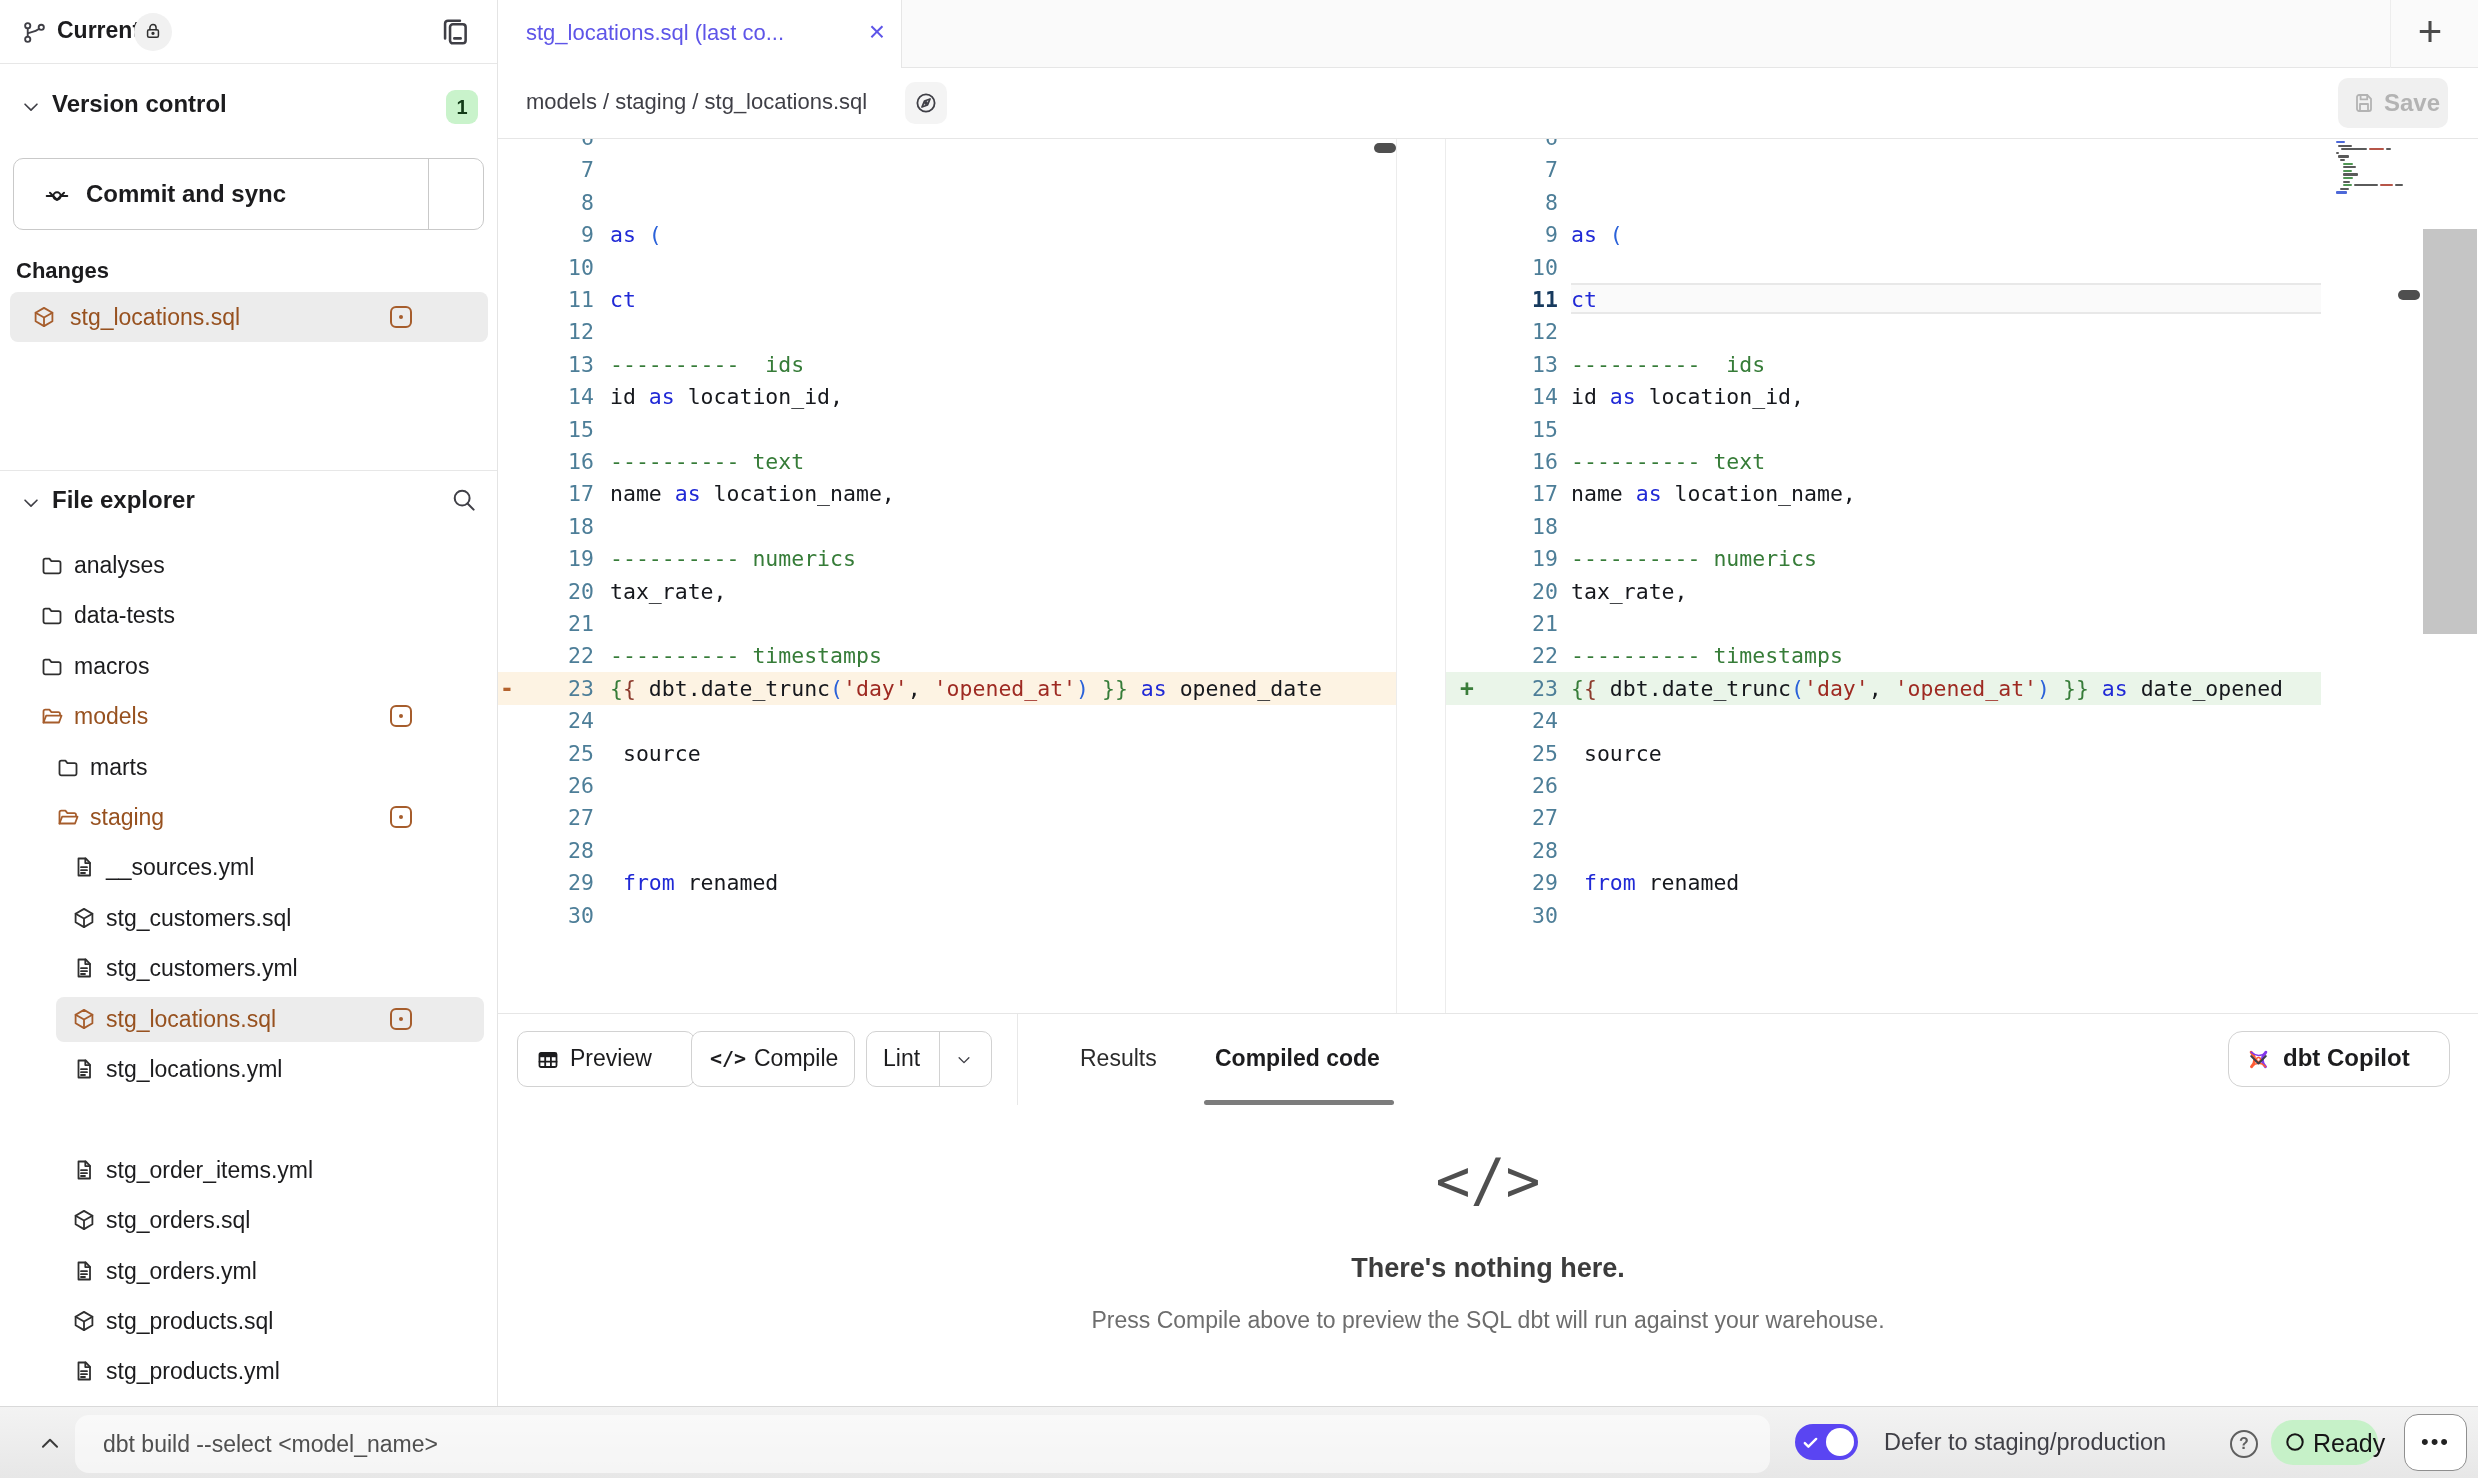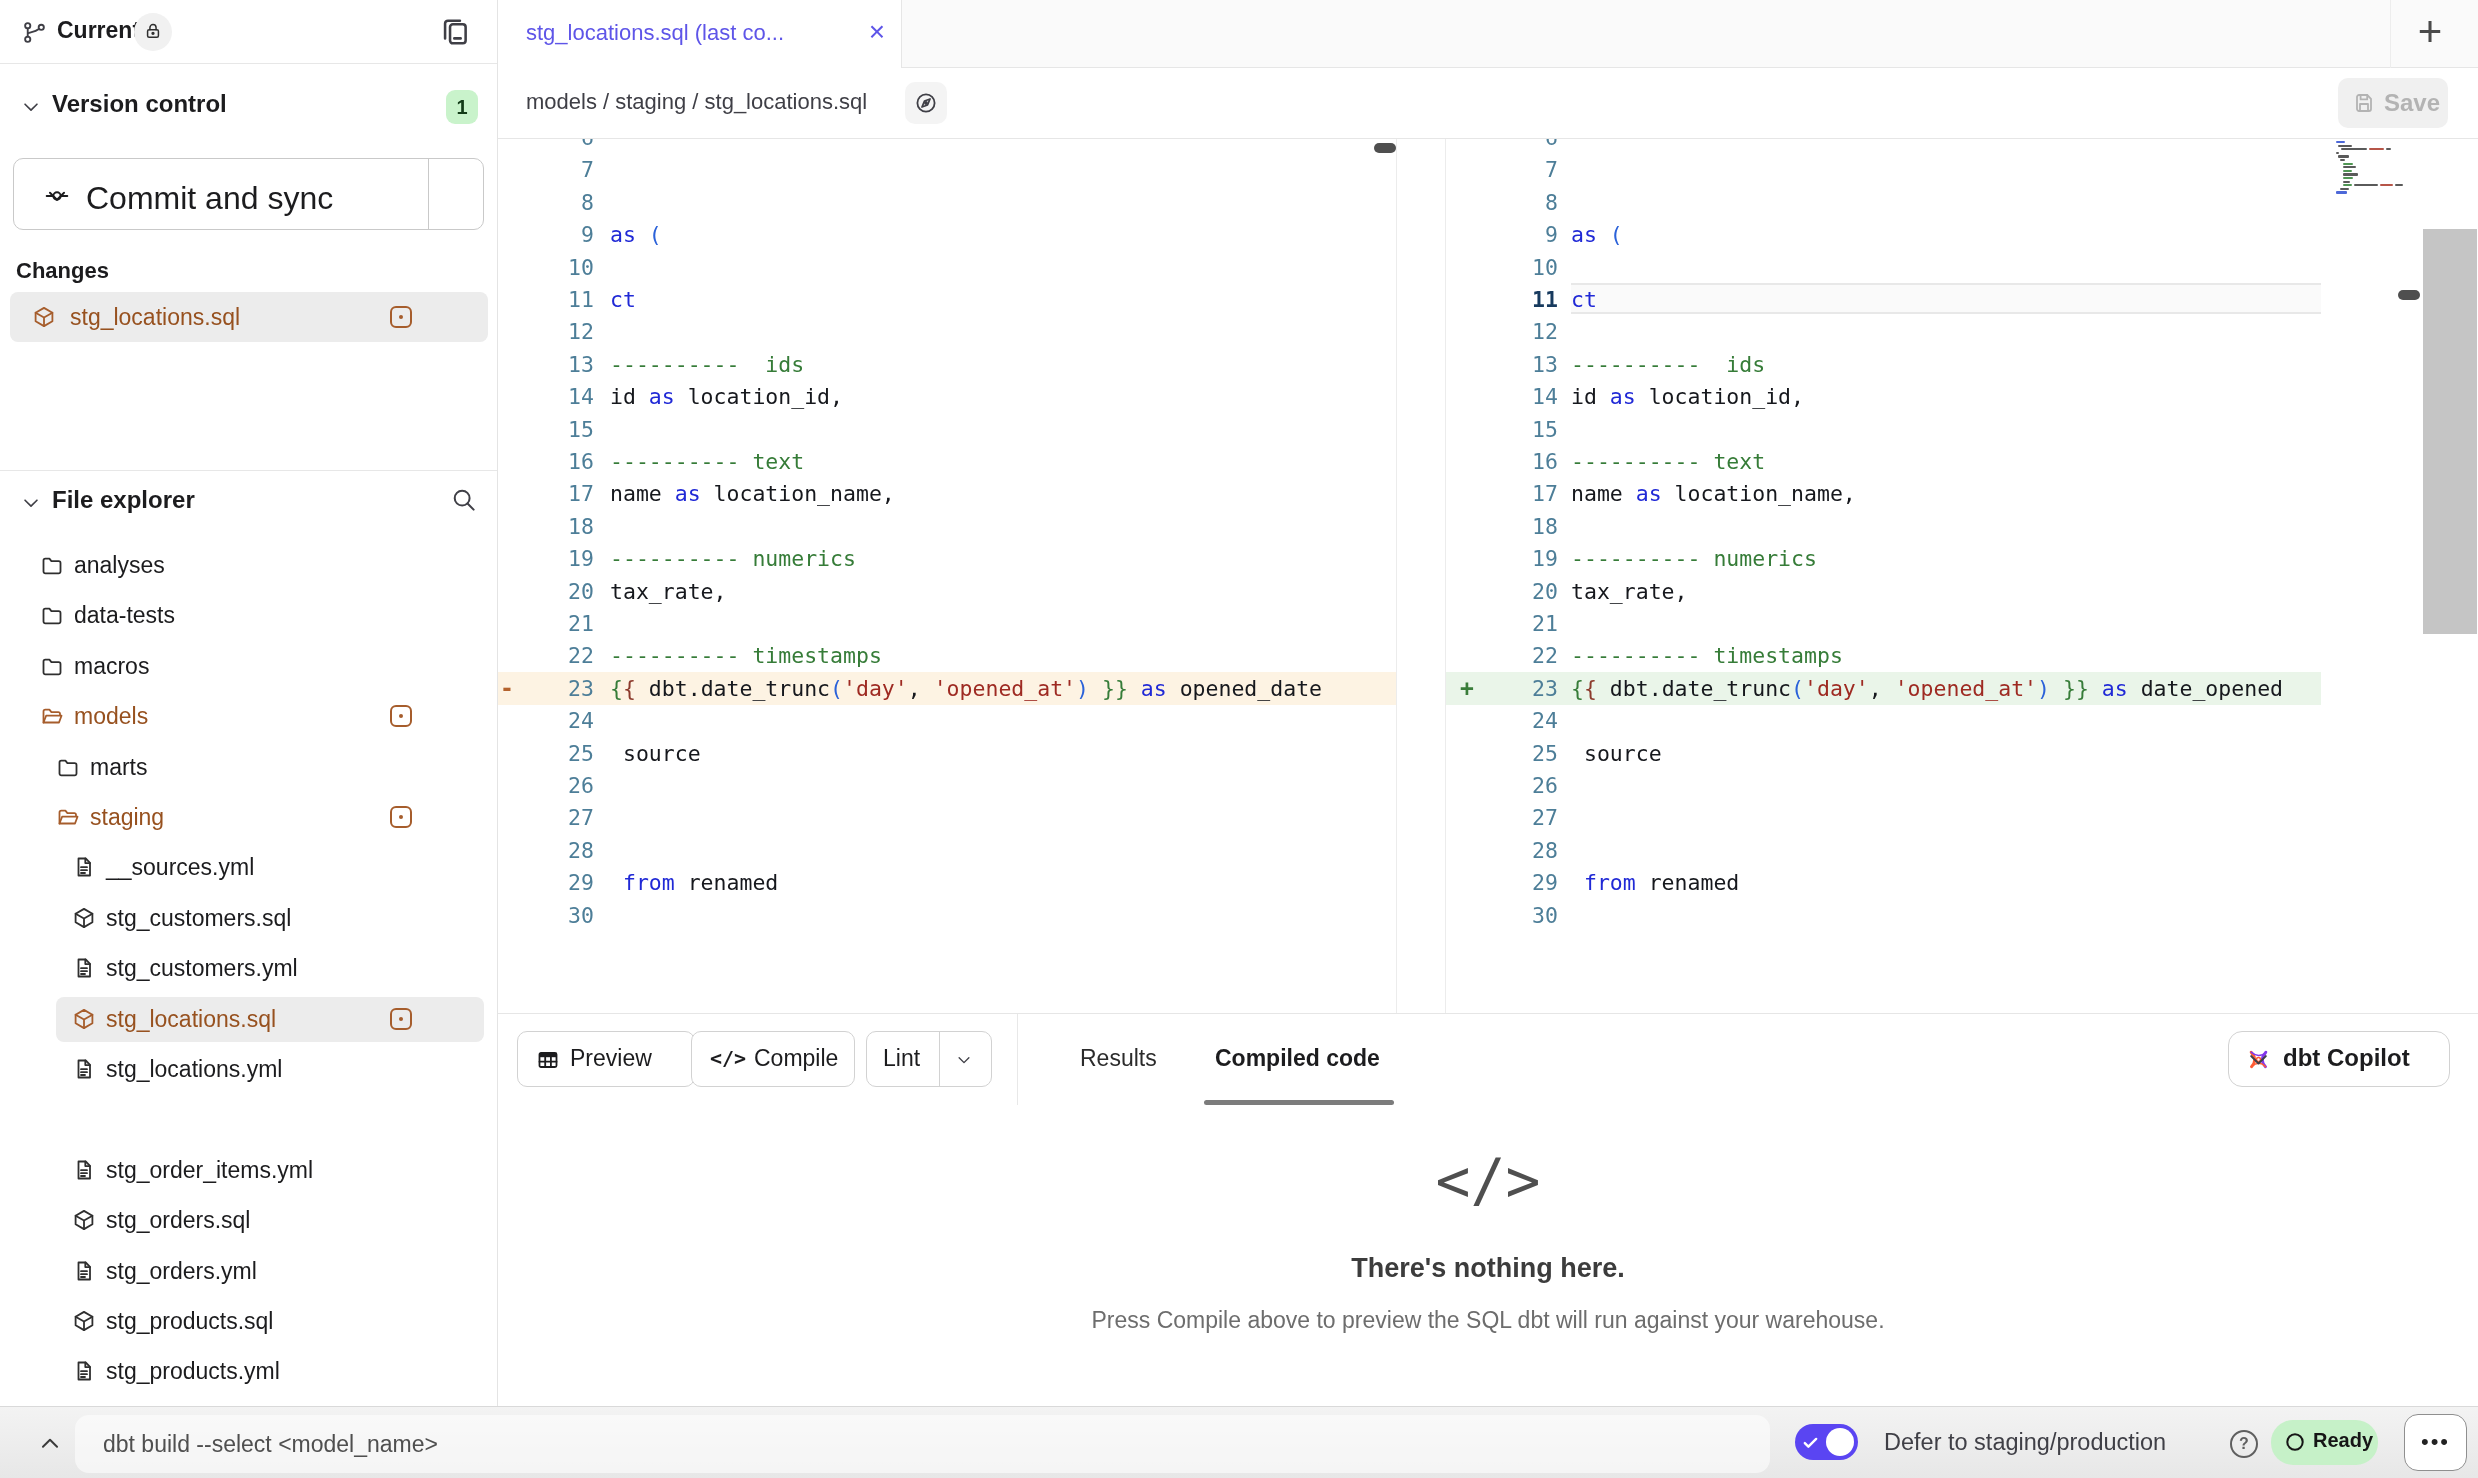--- a/index.html
+++ b/index.html
@@ -21,21 +21,21 @@
   .lock-chip .ico { position:absolute; left:9px; top:8px; width:20px; height:20px; color:#2f2f2f; }
   .copy-btn { left:438px; top:15px; width:34px; height:34px; color:#3f3f46; cursor:pointer; }
 
   .sec-chev { width:22px; height:22px; color:#3f3f46; cursor:pointer; }
   .sec-title { font-size:24px; font-weight:700; color:#1c1c1e; }
   .count-badge { left:446px; top:90px; min-width:32px; height:34px; border-radius:9px; background:#c9f3cb;
     color:#123b17; font-size:20px; font-weight:700; text-align:center; line-height:34px; padding:0 6px; }
 
   #commit-btn { left:13px; top:158px; width:471px; height:72px; border:1px solid #c9c9c9; border-radius:10px; background:#fff; cursor:pointer; }
   #commit-btn .ico { position:absolute; left:30px; top:24px; width:26px; height:26px; color:#1c1c1e; }
-  #commit-label { position:absolute; left:72px; top:21px; font-size:32px; font-weight:400; }
+  #commit-label { position:absolute; left:72px; top:21px; font-size:24px; font-weight:700; }
   #commit-split { position:absolute; left:414px; top:0; width:1px; height:70px; background:#c9c9c9; }
   #commit-chev { position:absolute; left:430px; top:26px; width:20px; height:20px; color:#3f3f46; }
 
   #changes-label { left:16px; top:258px; font-size:22px; font-weight:700; }
   #change-row { left:10px; top:292px; width:478px; height:50px; background:#ececec; border-radius:8px; cursor:pointer; }
   #change-row .ico { position:absolute; left:22px; top:13px; width:24px; height:24px; color:#a65d2c; }
   #change-name { position:absolute; left:60px; top:12px; font-size:23px; font-weight:500; color:#97511f; }
 
   .mod-badge { width:22px; height:22px; border:2px solid #a65d2c; border-radius:6px; position:absolute; }
   .mod-badge::after { content:""; position:absolute; left:7px; top:7px; width:4px; height:4px; border-radius:50%; background:#a65d2c; }
@@ -138,21 +138,21 @@
   #cmd-box { position:absolute; left:75px; top:8px; width:1695px; height:58px; background:rgba(255,255,255,0.55); border-radius:14px; cursor:text; }
   #cmd-text { position:absolute; left:28px; top:0; line-height:58px; font-size:23px; color:#4f4f4f; }
   #defer-toggle { position:absolute; left:1795px; top:17px; width:63px; height:36px; border-radius:18px; background:#5a45f2; cursor:pointer; }
   #defer-toggle .knob { position:absolute; left:31px; top:4px; width:28px; height:28px; border-radius:50%; background:#fff; }
   #defer-toggle .ico { position:absolute; left:7px; top:10px; width:17px; height:17px; }
   #defer-label { position:absolute; left:1884px; top:22px; font-size:23.5px; color:#3f3f46; }
   #help-circ { position:absolute; left:2230px; top:23px; width:28px; height:28px; border:2px solid #5f5f5f; border-radius:50%;
     font-size:16px; font-weight:700; color:#5f5f5f; text-align:center; line-height:24px; cursor:pointer; }
   #ready-badge { position:absolute; left:2271px; top:13px; width:107px; height:45px; background:#c6f1c8; border-radius:22px; cursor:pointer; }
   #ready-badge .ico { position:absolute; left:13px; top:11px; width:22px; height:22px; color:#161616; }
-  #ready-label { position:absolute; left:42px; top:9px; font-size:20px; font-weight:700; color:#161616; }
+  #ready-label { position:absolute; left:42px; top:9px; font-size:25px; font-weight:400; color:#161616; }
   #more-btn { position:absolute; left:2404px; top:7px; width:63px; height:57px; background:#fff; border:1.5px solid #8f8f8f; border-radius:14px;
     text-align:center; line-height:54px; font-size:22px; letter-spacing:2px; color:#222; cursor:pointer; }
 </style>
 </head>
 <body>
 
 <div id="sidebar" class="abs">
   <div id="sb-top" class="abs">
     <span class="abs ico sb-branch-ico">
         <svg viewBox="0 0 24 24" fill="none" stroke="currentColor" stroke-width="1.8" stroke-linecap="round" stroke-linejoin="round">

